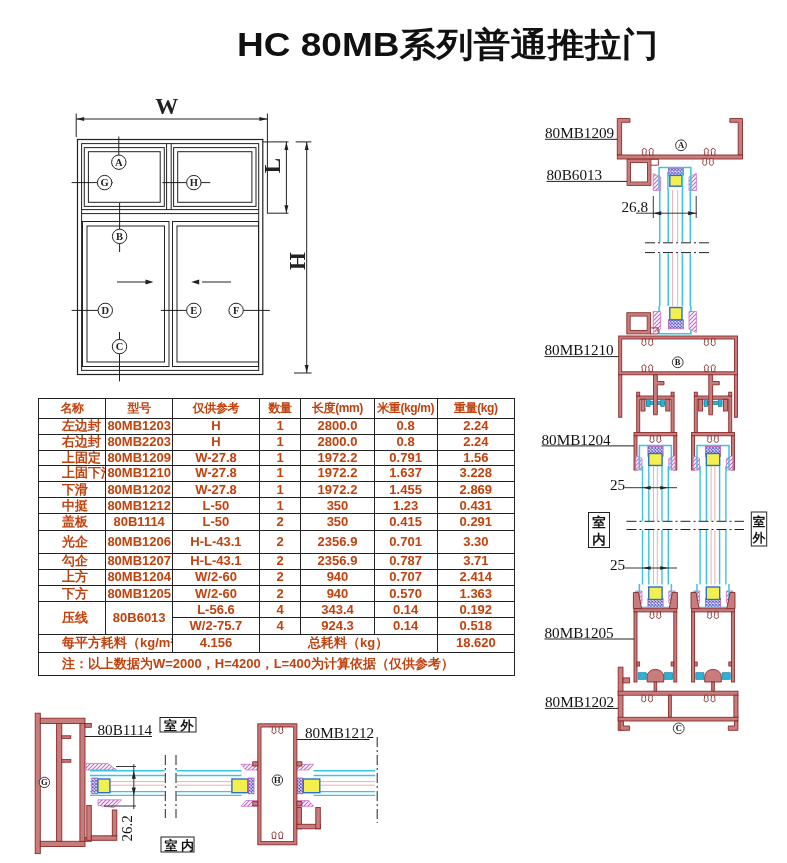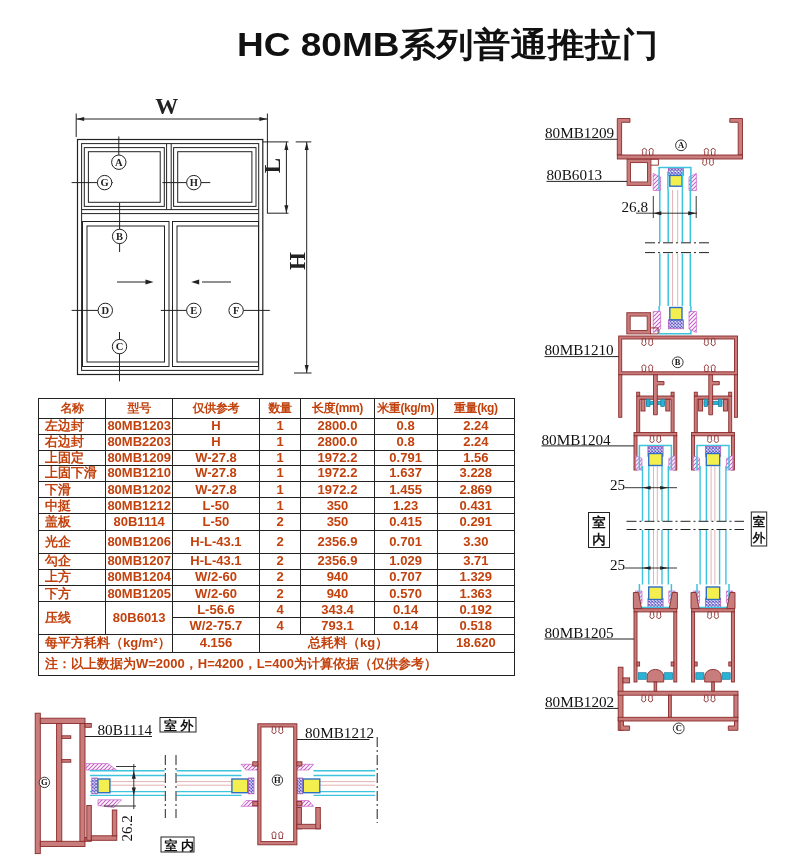--- a/index.html
+++ b/index.html
@@ -1,20 +1,20 @@
 <!DOCTYPE html>
 <html><head><meta charset="utf-8"><style>
 html,body{margin:0;padding:0;background:#fff;width:787px;height:863px;overflow:hidden}
 body{position:relative;font-family:"Liberation Sans",sans-serif}
 #title{position:absolute;left:0;top:23px;width:100%;}
 #title span{position:absolute;left:237px;top:0;font-size:37px;transform:scale(1,0.9);transform-origin:0 0;font-weight:bold;color:#111;white-space:nowrap;letter-spacing:0px}
 #tbl{position:absolute;left:38px;top:398px;width:477px;border:1.5px solid #111;border-collapse:collapse;table-layout:fixed;font-weight:bold;color:#c2410c}
 #tbl td{border:1px solid #222;text-align:center;padding:0;font-size:13px;line-height:14px;overflow:hidden;white-space:nowrap}
 #tbl tr.hd td{font-size:12px;letter-spacing:-0.4px}
-#tbl .lf{text-align:left;padding-left:6px}
+#tbl .lf{text-align:left;padding-left:23px}
 svg{position:absolute;left:0;top:0}
 </style></head><body>
 <div id="title">
     <span>HC 80MB系列普通推拉门</span>
   </div>
 <table id="tbl" border="0">
 <colgroup>
       <col style="width:66px">
       <col style="width:66px">
       <col style="width:85px">
@@ -104,31 +104,31 @@
         <td>2356.9</td>
         <td>0.701</td>
         <td>3.30</td>
       </tr>
 <tr style="height:16.2px">
         <td class="lf">勾企</td>
         <td>80MB1207</td>
         <td>H-L-43.1</td>
         <td>2</td>
         <td>2356.9</td>
-        <td>1.029</td>
+        <td>0.787</td>
         <td>3.71</td>
       </tr>
 <tr style="height:16.2px">
         <td class="lf">上方</td>
         <td>80MB1204</td>
         <td>W/2-60</td>
         <td>2</td>
         <td>940</td>
         <td>0.707</td>
-        <td>1.329</td>
+        <td>2.414</td>
       </tr>
 <tr style="height:16.2px">
         <td class="lf">下方</td>
         <td>80MB1205</td>
         <td>W/2-60</td>
         <td>2</td>
         <td>940</td>
         <td>0.570</td>
         <td>1.363</td>
       </tr>
@@ -137,21 +137,21 @@
         <td rowspan="2">80B6013</td>
         <td>L-56.6</td>
         <td>4</td>
         <td>343.4</td>
         <td>0.14</td>
         <td>0.192</td>
       </tr>
 <tr style="height:16.7px">
         <td>W/2-75.7</td>
         <td>4</td>
-        <td>793.1</td>
+        <td>924.3</td>
         <td>0.14</td>
         <td>0.518</td>
       </tr>
 <tr style="height:18px">
         <td class="lf" colspan="2">每平方耗料（kg/m²）</td>
         <td>4.156</td>
         <td colspan="3">总耗料（kg）</td>
         <td>18.620</td>
       </tr>
 <tr style="height:23px">

